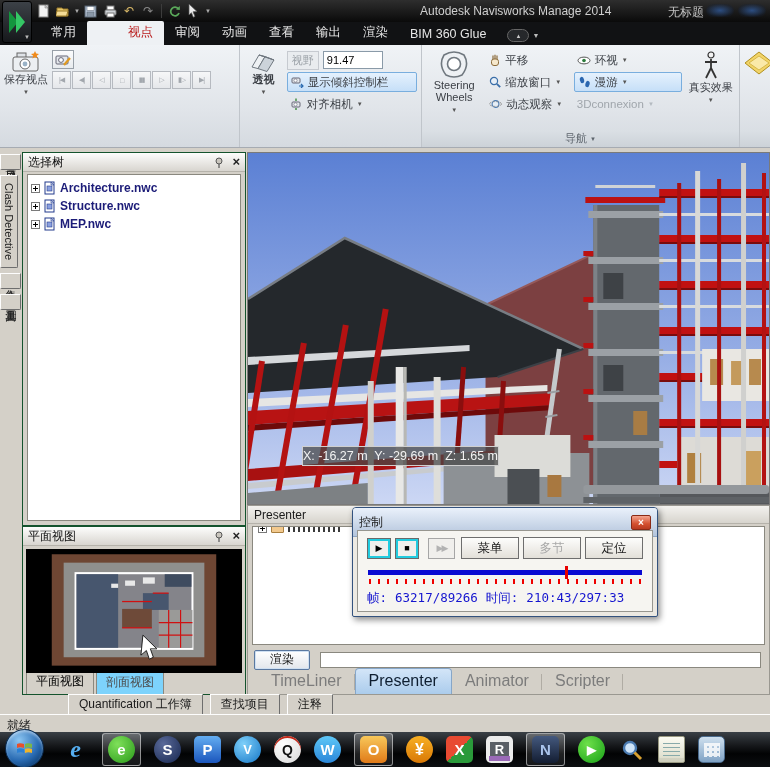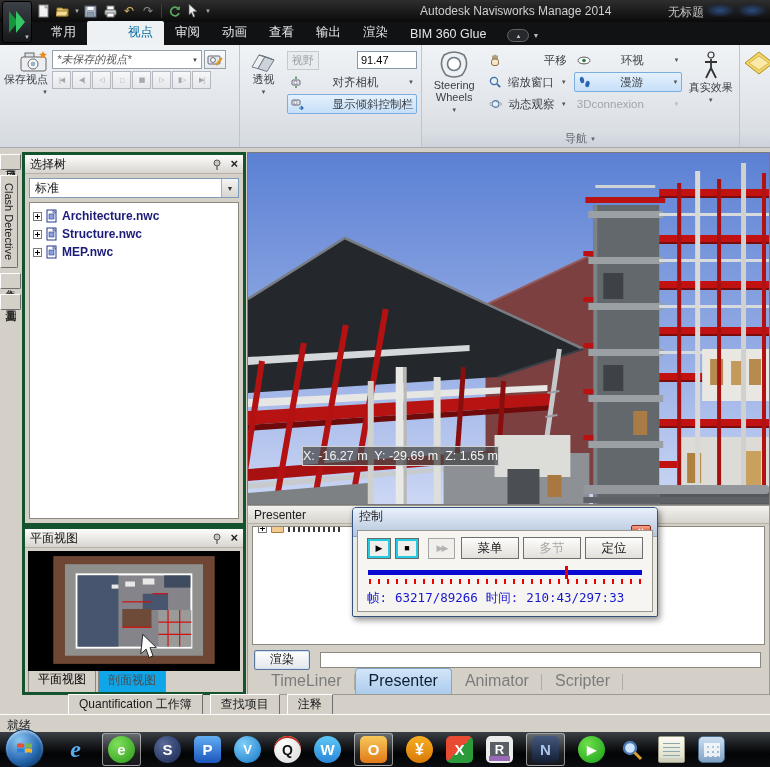--- a/index.html
+++ b/index.html
@@ -22,42 +22,42 @@
   .win-title { position:absolute; left:420px; top:4px; font-size:12px; color:#cfcfcf; white-space:nowrap;text-align:center; }
   .doc-title { position:absolute; left:668px; top:4px; font-size:12px; color:#c4c4c4; }
   .glow { position:absolute; top:4px; width:28px; height:13px; border-radius:7px;
     background:radial-gradient(ellipse at center,#2c4d80 0%,rgba(20,35,60,.25) 70%,transparent 100%); }
   .glow.g1 { left:706px; } .glow.g2 { left:738px; }
 
   
   .tabrow { position:absolute; top:22px; left:0; width:770px; height:23px; background:#111214;
     display:flex; align-items:flex-end; padding-left:40px; }
   .rtab { padding:3px 11px 4px; color:#e6e6e6; font-size:12.5px; white-space:nowrap; }
-  .rtab.active { background:#eef1f4; color:#0369a1; border-radius:2px 2px 0 0;padding-left:41px; }
+  .rtab.active { background:#eef1f4; color:#b91c1c; border-radius:2px 2px 0 0;padding-left:41px; }
   .ribbon-toggle { margin-left:10px; margin-bottom:3px; display:flex; align-items:center; gap:3px; }
   .toggle-pill { width:22px; height:13px; border:1px solid #666; border-radius:7px;
     display:flex; align-items:center; justify-content:center; color:#ccc; font-size:6px; background:#26282b; }
   .toggle-arrow { color:#bbb; font-size:7px; }
 
   
   .ribbon { position:absolute; top:45px; left:0; width:770px; height:103px;
     background:linear-gradient(#f0f3f6,#e0e4e9 65%,#d5dae0); border-bottom:1px solid #a6abb2; display:flex; }
   .rgroup { height:100%; border-right:1px solid #c0c5cb; display:flex; flex-direction:column; }
   .rg-content { flex:1; display:flex; padding:3px 4px 0; gap:4px; }
   .rg-caption { height:17px; background:linear-gradient(#dbe0e5,#ccd2d8); color:#5d646c;
     font-size:11px; display:flex; align-items:center; justify-content:center; gap:3px; position:relative; }
   .launcher { position:absolute; right:4px; bottom:3px; width:7px; height:7px;
     border-right:2px solid #5d646c; border-bottom:2px solid #5d646c; }
   .cap-dd { font-size:6px; color:#5d646c; }
   .bigbtn { display:flex; flex-direction:column; align-items:center; justify-content:flex-start;
     font-size:11px; color:#3a3e44; text-align:center; line-height:12px; padding-top:3px; }
   .bigbtn .dd { font-size:6px; color:#555; margin-top:1px; }
   .stack { display:flex; flex-direction:column; gap:2px; padding-top:2px; }
   .rrow { height:20px; display:flex; align-items:center; gap:4px; font-size:11.5px; color:#3a3e44;
-    padding:0 3px; white-space:nowrap;justify-content:space-between; }
+    padding:0 3px; white-space:nowrap; }
   .rrow .dd { font-size:6px; color:#555; }
   .rrow.disabled, .disabled { color:#a0a6ac; }
   .rrow.disabled .dd { color:#b4bac0; }
   .hl { background:linear-gradient(#e5f1fd,#c6dff8); border:1px solid #79aede; border-radius:2px; }
   .combo-vp { width:150px; height:19px; background:#fff; border:1px solid #98a0a8;
     display:flex; align-items:center; padding-left:4px; font-size:11px; font-style:italic; color:#555; }
   .combo-vp .dd { margin-left:auto; margin-right:3px; font-size:6px; color:#444; }
   .sqbtn { width:22px; height:19px; border:1px solid #98a0a8; background:linear-gradient(#fbfcfd,#e8ebee);
     display:flex; align-items:center; justify-content:center; }
   .playrow { display:flex; gap:1px; }
@@ -69,42 +69,42 @@
 
   
   .workspace { position:absolute; top:152px; left:0; width:770px; height:543px; background:#d4d0c8; }
   .sidetabs { position:absolute; left:0; top:2px; width:22px; display:flex; flex-direction:column;
     gap:5px; align-items:flex-start; }
   .vtab { writing-mode:vertical-rl; background:#d4d0c8; border:1px solid;
     border-color:#fdfdfd #6e6e6e #6e6e6e #fdfdfd; padding:7px 2px; font-size:11px; color:#222;
     border-radius:0 0 2px 2px; }
 
   .leftcol { position:absolute; left:22px; top:0; width:224px; height:543px; display:flex; flex-direction:column; }
-  .panel { background:#d4d0c8; border:3px solid #14532d; display:flex; flex-direction:column; }
+  .panel { background:#d4d0c8; border:1px solid #14532d; display:flex; flex-direction:column; }
   .sel-panel { height:374px; }
   .plan-panel { flex:1; }
   .panel-header { height:19px; background:linear-gradient(#fdfdfc,#d8d5cf); border-bottom:1px solid #b5b2aa;
     display:flex; align-items:center; padding:0 5px; font-size:12px; color:#111; flex:0 0 auto; }
   .htools { margin-left:auto; display:flex; gap:7px; align-items:center; color:#444; }
   .hclose { font-size:13px; font-weight:bold; color:#222; line-height:10px; }
   .combo { margin:4px 4px 2px; height:20px; background:#fff; border:1px solid #7f9db9;
     display:flex; align-items:center; padding-left:5px; font-size:12px; flex:0 0 auto; }
   .combo .ddbtn { margin-left:auto; width:17px; height:18px; background:linear-gradient(#f4f4f2,#d8d5cf);
     border-left:1px solid #b0aea8; display:flex; align-items:center; justify-content:center; font-size:7px; color:#333; }
   .tree { flex:1; margin:2px 4px 4px; background:#fff; border:1px solid #8a887f; padding:4px 3px; overflow:hidden; }
   .titem { display:flex; align-items:center; gap:4px; height:18px; }
   .expander { width:9px; height:9px; border:1px solid #7a7a7a; background:#fff; position:relative; flex:0 0 auto; }
   .expander::before { content:""; position:absolute; left:1px; top:3px; width:5px; height:1px; background:#000; }
   .expander::after  { content:""; position:absolute; left:3px; top:1px; width:1px; height:5px; background:#000; }
   .tlabel { font-weight:bold; color:#1c1c78; font-size:12px; }
 
   .thumbwrap { flex:1; margin:3px 3px 0; background:#000; position:relative; overflow:hidden; }
   .plan-tabs { height:21px; display:flex; align-items:flex-end; padding-left:3px; gap:2px; flex:0 0 auto; }
   .ptab { padding:2px 9px 3px; font-size:12px; border:1px solid #8a887f; border-bottom:none;
-    background:#0ea5e9; color:#4c4c4c; }
+    background:#7dd3fc; color:#4c4c4c; }
   .ptab.active { background:#d4d0c8; color:#000; padding-bottom:4px; }
 
   .rightcol { position:absolute; left:247px; top:0; width:523px; height:543px; display:flex; flex-direction:column; }
   .viewport { height:353px; position:relative; border:1px solid #7a7a7a; flex:0 0 auto; }
   .viewport svg { display:block; width:100%; height:100%; }
   .coords { position:absolute; left:54px; top:293px; padding:2px 0;
     background:rgba(72,72,72,.74); border:1px solid #cfcfcf; color:#f2f2f2; font-size:12.5px; white-space:pre; }
 
   .presenter { flex:1; display:flex; flex-direction:column; background:#d4d0c8; border:1px solid #9a9891; }
   .p-header { height:18px; background:linear-gradient(#f3f2ef,#d7d4cd); border-bottom:1px solid #b5b2aa;
@@ -123,21 +123,21 @@
   .dtab::after { content:""; position:absolute; right:0; top:5px; bottom:4px; width:1px; background:#b0aca4; }
   .dtab.active { background:linear-gradient(#d3e5f8,#abccec); color:#0e1e30; border:1px solid #86a6c8;
     border-bottom:none; border-radius:4px 4px 0 0; }
   .dtab.active::after { display:none; }
 
   
   .dialog { position:absolute; left:352px; top:355px; width:306px; height:110px; z-index:60;
     background:#ece9e2; border:1px solid #33527e; border-radius:4px 4px 2px 2px;
     box-shadow:2px 3px 6px rgba(0,0,0,.45); }
   .d-title { height:29px; background:linear-gradient(#eaf1fb,#b4c5dc); border-bottom:1px solid #8fa6c2;
-    border-radius:3px 3px 0 0; display:flex; align-items:flex-start; padding:0 6px; font-size:12px;flex-direction:column; }
+    border-radius:3px 3px 0 0; display:flex; align-items:center; padding:0 6px; font-size:12px; }
   .d-close { margin-left:auto; width:20px; height:15px; border:1px solid #8a2a16; border-radius:2px;
     background:linear-gradient(#f4a590,#d4502f 60%,#b83a20); color:#fff; font-size:10px; font-weight:bold;
     display:flex; align-items:center; justify-content:center; }
   .d-body { position:absolute; left:4px; right:4px; top:22px; bottom:4px; background:#f6f5f1;
     border:1px solid #97968f; padding:6px 9px 4px; display:flex; flex-direction:column; justify-content:space-between; }
   .d-btnrow { display:flex; align-items:center; gap:4px; }
   .d-sbtn { width:24px; height:21px; border:1px solid #6a6a6a; background:#f0efec; color:#000;
     font-size:9px; display:flex; align-items:center; justify-content:center; box-shadow:inset 0 0 0 2px #22cbdf; }
   .d-sbtn.dis { box-shadow:none; color:#b2b2b2; border-color:#a6a6a6; width:27px; margin-left:5px; letter-spacing:-2px; }
   .d-btn { width:58px; height:22px; border:1px solid #6e6e6e; background:linear-gradient(#fdfdfc,#e3e0d9);
@@ -271,37 +271,33 @@
   <span class="ribbon-toggle">
     <span class="toggle-pill">▲</span>
     <span class="toggle-arrow">▼</span>
   </span>
 </div>
 
 <div class="ribbon">
 
   <div class="rgroup" style="width:240px;">
     <div class="rg-content">
-      <div class="bigbtn" style="width:44px;align-items:flex-end;">
+      <div class="bigbtn" style="width:44px;">
         <svg width="28" height="22">
           <rect x="5" y="2" width="9" height="5" fill="#dfe3e8" stroke="#666"></rect>
           <rect x="1" y="6" width="25" height="14" rx="2" fill="#eceff2" stroke="#666"></rect>
           <circle cx="13" cy="13" r="5" fill="#fff" stroke="#666"></circle>
           <circle cx="13" cy="13" r="2.4" fill="#9ab2c6"></circle>
           <polygon points="23,0 24.2,2.6 27,3 24.8,4.8 25.6,7.6 23,6 20.4,7.6 21.2,4.8 19,3 21.8,2.6" fill="#f08a1a"></polygon>
         </svg>
         <span>保存视点</span>
         <span class="dd">▼</span>
       </div>
       <div class="stack" style="width:178px;">
         <div style="display:flex;gap:2px;align-items:center;">
-          <div class="combo-vp">
-            <span>*未保存的视点*</span>
-            <span class="dd">▼</span>
-          </div>
           <div class="sqbtn">
             <svg width="16" height="14">
               <rect x="1" y="3" width="12" height="8" rx="1" fill="#e4e8ec" stroke="#667"></rect>
               <circle cx="6" cy="7" r="2.4" fill="#fff" stroke="#667"></circle>
               <line x1="9" y1="12" x2="15" y2="5" stroke="#e09a20" stroke-width="2.2"></line>
             </svg>
           </div>
         </div>
         <div class="playrow">
           <span class="pbtn">|◀</span>
@@ -312,51 +308,51 @@
           <span class="pbtn">▷</span>
           <span class="pbtn">▮▷</span>
           <span class="pbtn">▶|</span>
         </div>
       </div>
     </div>
   </div>
 
   <div class="rgroup" style="width:182px;">
     <div class="rg-content">
-      <div class="bigbtn" style="width:40px;">
+      <div class="bigbtn" style="width:40px;font-weight:bold;">
         <svg width="26" height="22">
           <polygon points="2,16 9,4 15,5.6 8,17.6" fill="#eef1f4" stroke="#707880"></polygon>
           <polygon points="8,17.6 15,5.6 24,9 17,20.5" fill="#ccd3da" stroke="#707880"></polygon>
           <polygon points="9,4 15,5.6 24,9 18,7" fill="#dde2e8" stroke="#707880"></polygon>
         </svg>
         <span>透视</span>
         <span class="dd">▼</span>
       </div>
       <div class="stack" style="width:134px;">
         <div class="rrow" style="padding:0;">
           <span class="fov-label">视野</span>
           <input class="fov-field" value="91.47" style="">
+        </div>
+        <div class="rrow hl">
+          <svg width="13" height="12">
+            <rect x="1" y="2" width="8" height="5" rx="1" fill="#e4e8ec" stroke="#667"></rect>
+            <circle cx="4.5" cy="4.5" r="1.6" fill="#fff" stroke="#667" stroke-width=".6"></circle>
+            <path d="M10,8 l2,2 l-2,2 M8,10 h4" stroke="#2a6ab0" stroke-width="1.2" fill="none"></path>
+          </svg>
+          <span>显示倾斜控制栏</span>
         </div>
         <div class="rrow">
           <svg width="13" height="12">
             <rect x="2" y="4" width="8" height="5" rx="1" fill="#e4e8ec" stroke="#667"></rect>
             <circle cx="5.5" cy="6.5" r="1.6" fill="#fff" stroke="#667" stroke-width=".6"></circle>
             <line x1="6" y1="0.5" x2="6" y2="3" stroke="#3a8a3a" stroke-width="1.4"></line>
             <line x1="6" y1="10" x2="6" y2="12" stroke="#3a8a3a" stroke-width="1.4"></line>
           </svg>
           <span>对齐相机</span>
           <span class="dd">▼</span>
-        </div>
-        <div class="rrow hl">
-          <svg width="13" height="12">
-            <rect x="1" y="2" width="8" height="5" rx="1" fill="#e4e8ec" stroke="#667"></rect>
-            <circle cx="4.5" cy="4.5" r="1.6" fill="#fff" stroke="#667" stroke-width=".6"></circle>
-            <path d="M10,8 l2,2 l-2,2 M8,10 h4" stroke="#2a6ab0" stroke-width="1.2" fill="none"></path>
-          </svg>
-          <span>显示倾斜控制栏</span>
         </div>
       </div>
     </div>
   </div>
 
   <div class="rgroup" style="width:318px;">
     <div class="rg-content">
       <div class="bigbtn" style="width:58px;">
         <svg width="32" height="28">
           <path d="M6,4 q10,-6 20,0 q6,10 -2,20 q-8,4 -16,0 q-8,-10 -2,-20 z" fill="#eef1f4" stroke="#70787f" stroke-width="1.6"></path>
@@ -456,24 +452,20 @@
     <div class="panel sel-panel">
       <div class="panel-header">
         <span>选择树</span>
         <span class="htools">
           <svg width="11" height="11">
             <circle cx="5" cy="4" r="3" fill="#cac6be" stroke="#555"></circle>
             <line x1="5" y1="7" x2="5" y2="11" stroke="#555" stroke-width="1.2"></line>
           </svg>
           <span class="hclose">×</span>
         </span>
-      </div>
-      <div class="combo">
-        <span>标准</span>
-        <span class="ddbtn">▼</span>
       </div>
       <div class="tree">
         <div class="titem">
           <span class="expander"></span>
           <svg width="12" height="14">
             <rect x="1" y="1" width="9" height="12" fill="#fff" stroke="#223a8c"></rect>
             <rect x="3" y="5" width="5" height="5" fill="#8aa0e0" stroke="#223a8c" stroke-width=".6"></rect>
             <path d="M7,1 L10,4 L7,4 Z" fill="#c8d2f0" stroke="#223a8c" stroke-width=".6"></path>
           </svg>
           <span class="tlabel">Architecture.nwc</span>

